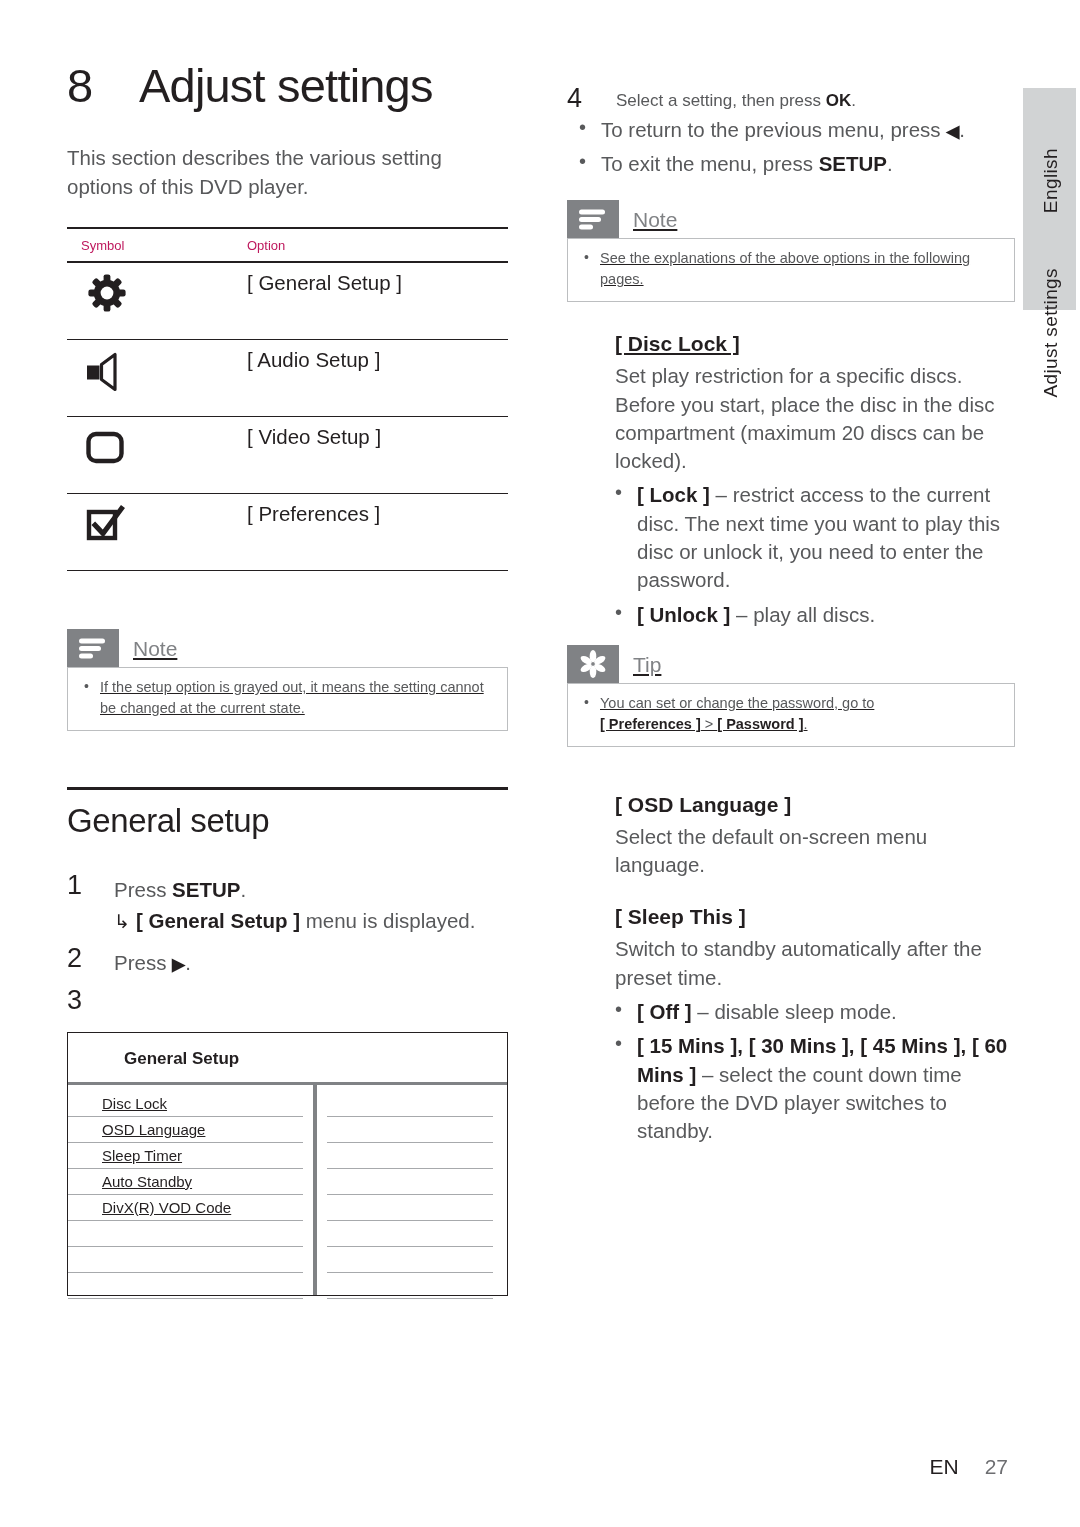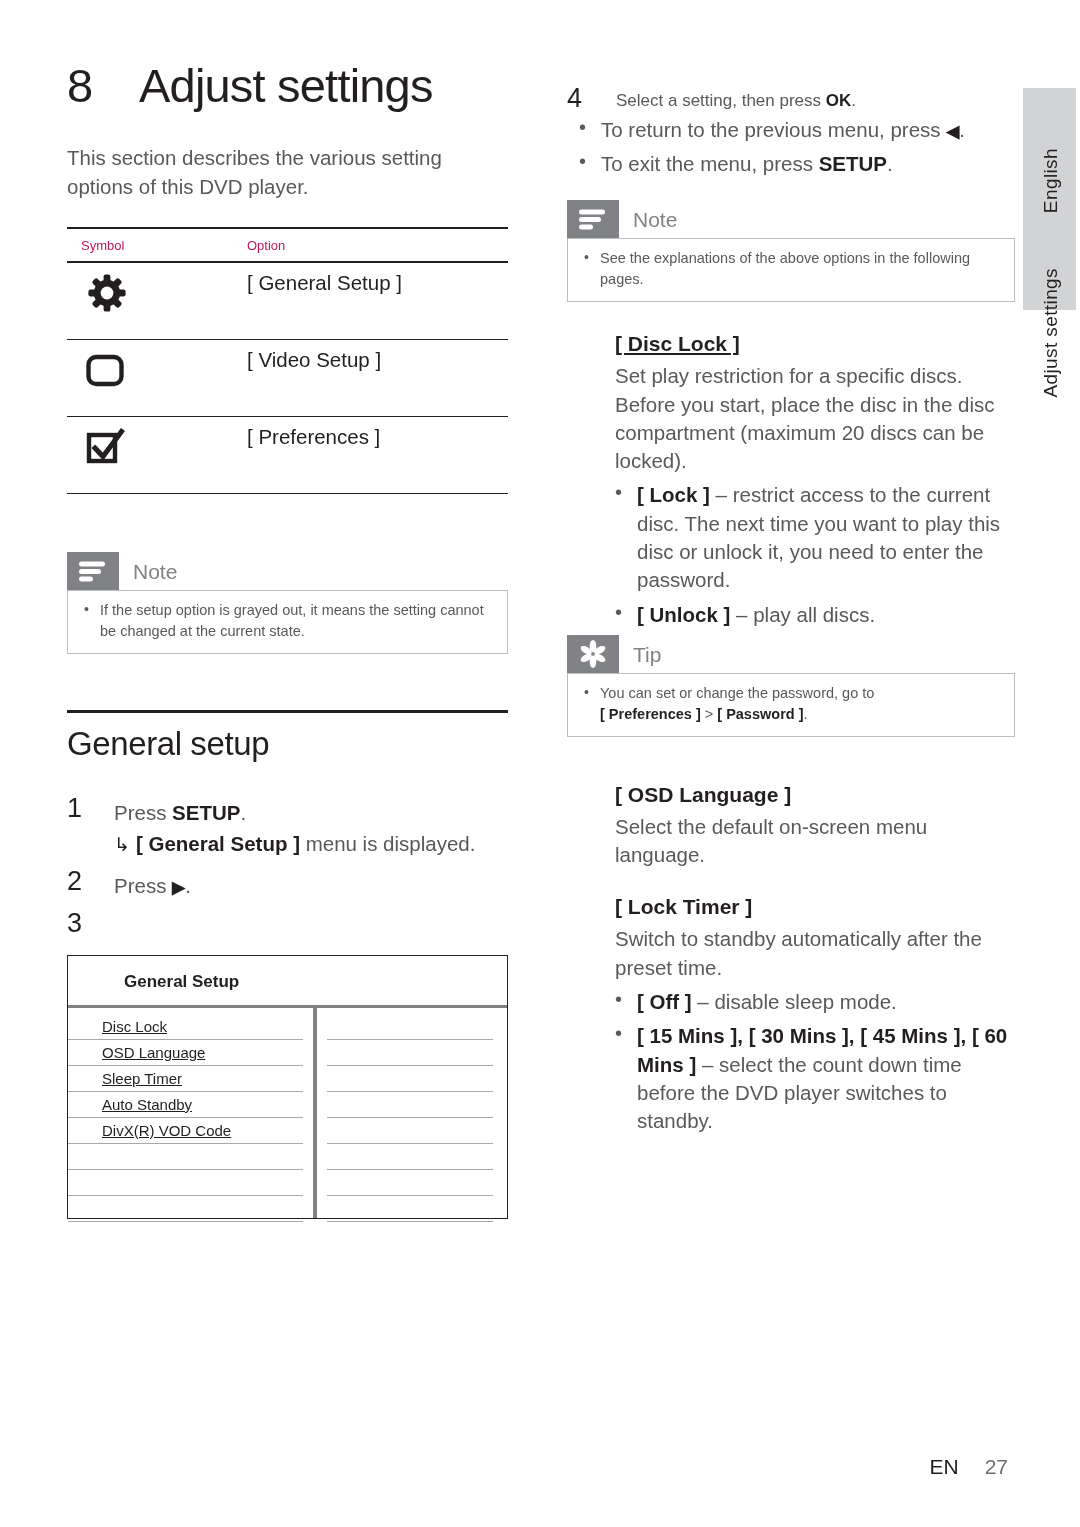--- a/index.html
+++ b/index.html
@@ -94,21 +94,21 @@
   .sym-icon-cell { width: 152px; }
 
   
   .ic { display: block; }
   .ic-gear { margin: 4px 0 0 6px; }
   .ic-speaker { margin: 6px 0 0 4px; }
   .ic-video { margin: 8px 0 0 5px; }
   .ic-check { margin: 4px 0 0 5px; }
 
   
-  .callout { width: 441px; }
+  .callout { width: 441px; text-decoration: underline; }
   .callout.right { width: 448px; }
   .callout-head {
     display: flex;
     align-items: stretch;
     height: 38px;
   }
   .callout-badge {
     width: 52px;
     height: 38px;
     background: #808285;
@@ -395,20 +395,31 @@
                   </g>
                 </g>
                 <circle cx="20" cy="20" r="6.4" fill="#ffffff"></circle>
               </svg>
             </span>
           </td>
           <td class="opt">[ General Setup ]</td>
         </tr>
         <tr>
           <td class="sym-icon-cell">
+            <span class="ic ic-speaker">
+              <svg width="42" height="40" viewBox="0 0 42 40">
+                <rect x="2" y="13.5" width="12.5" height="14" fill="#231f20"></rect>
+                <path d="M16.5 12.5 L30 2.5 L30 37.5 L16.5 27.5 Z" fill="none" stroke="#231f20" stroke-width="3.2" stroke-linejoin="round"></path>
+              </svg>
+            </span>
+          </td>
+          <td class="opt">[ Audio Setup ]</td>
+        </tr>
+        <tr>
+          <td class="sym-icon-cell">
             <span class="ic ic-video">
               <svg width="40" height="34" viewBox="0 0 40 34">
                 <rect x="2.5" y="3" width="33" height="27" rx="7.5" ry="7.5" fill="none" stroke="#231f20" stroke-width="4.4"></rect>
               </svg>
             </span>
           </td>
           <td class="opt">[ Video Setup ]</td>
         </tr>
         <tr>
           <td class="sym-icon-cell">
@@ -528,21 +539,21 @@
       </div>
     </div>
 
     <h3 class="sub-head" style="margin-top:30px;text-decoration:underline;">[ Disc Lock ]</h3>
     <p class="para">Set play restriction for a specific discs. Before you start, place the disc in the disc compartment (maximum 20 discs can be locked).</p>
     <ul class="bullets indent">
       <li><b>[ Lock ]</b><span> – restrict access to the current disc. The next time you want to play this disc or unlock it, you need to enter the password.</span></li>
       <li><b>[ Unlock ]</b><span> – play all discs.</span></li>
     </ul>
 
-    <div class="callout right" style="margin-top:6px;">
+    <div class="callout right" style="margin-top:16px;">
       <div class="callout-head">
         <div class="callout-badge">
           <svg width="28" height="28" viewBox="0 0 28 28">
             <g fill="#ffffff">
               <ellipse cx="14" cy="6.2" rx="3.3" ry="6.2"></ellipse>
               <ellipse cx="14" cy="21.8" rx="3.3" ry="6.2"></ellipse>
               <ellipse cx="14" cy="6.2" rx="3.3" ry="6.2" transform="rotate(60 14 14)"></ellipse>
               <ellipse cx="14" cy="21.8" rx="3.3" ry="6.2" transform="rotate(60 14 14)"></ellipse>
               <ellipse cx="14" cy="6.2" rx="3.3" ry="6.2" transform="rotate(120 14 14)"></ellipse>
               <ellipse cx="14" cy="21.8" rx="3.3" ry="6.2" transform="rotate(120 14 14)"></ellipse>
@@ -554,21 +565,21 @@
       <div class="callout-body">
         <ul>
           <li><span>You can set or change the password, go to </span><br><b>[ Preferences ]</b><span> &gt; </span><b>[ Password ]</b><span>.</span></li>
         </ul>
       </div>
     </div>
 
     <h3 class="sub-head" style="margin-top:46px;">[ OSD Language ]</h3>
     <p class="para">Select the default on-screen menu language.</p>
 
-    <h3 class="sub-head" style="margin-top:26px;">[ Lock Timer ]</h3>
+    <h3 class="sub-head" style="margin-top:26px;">[ Sleep This ]</h3>
     <p class="para">Switch to standby automatically after the preset time.</p>
     <ul class="bullets indent">
       <li><b>[ Off ]</b><span> – disable sleep mode.</span></li>
       <li><b>[ 15 Mins ], [ 30 Mins ], [ 45 Mins ], [ 60 Mins ]</b><span> – select the count down time before the DVD player switches to standby.</span></li>
     </ul>
 
   </div>
 
   <div class="tab-lang">
     <span>English</span>

